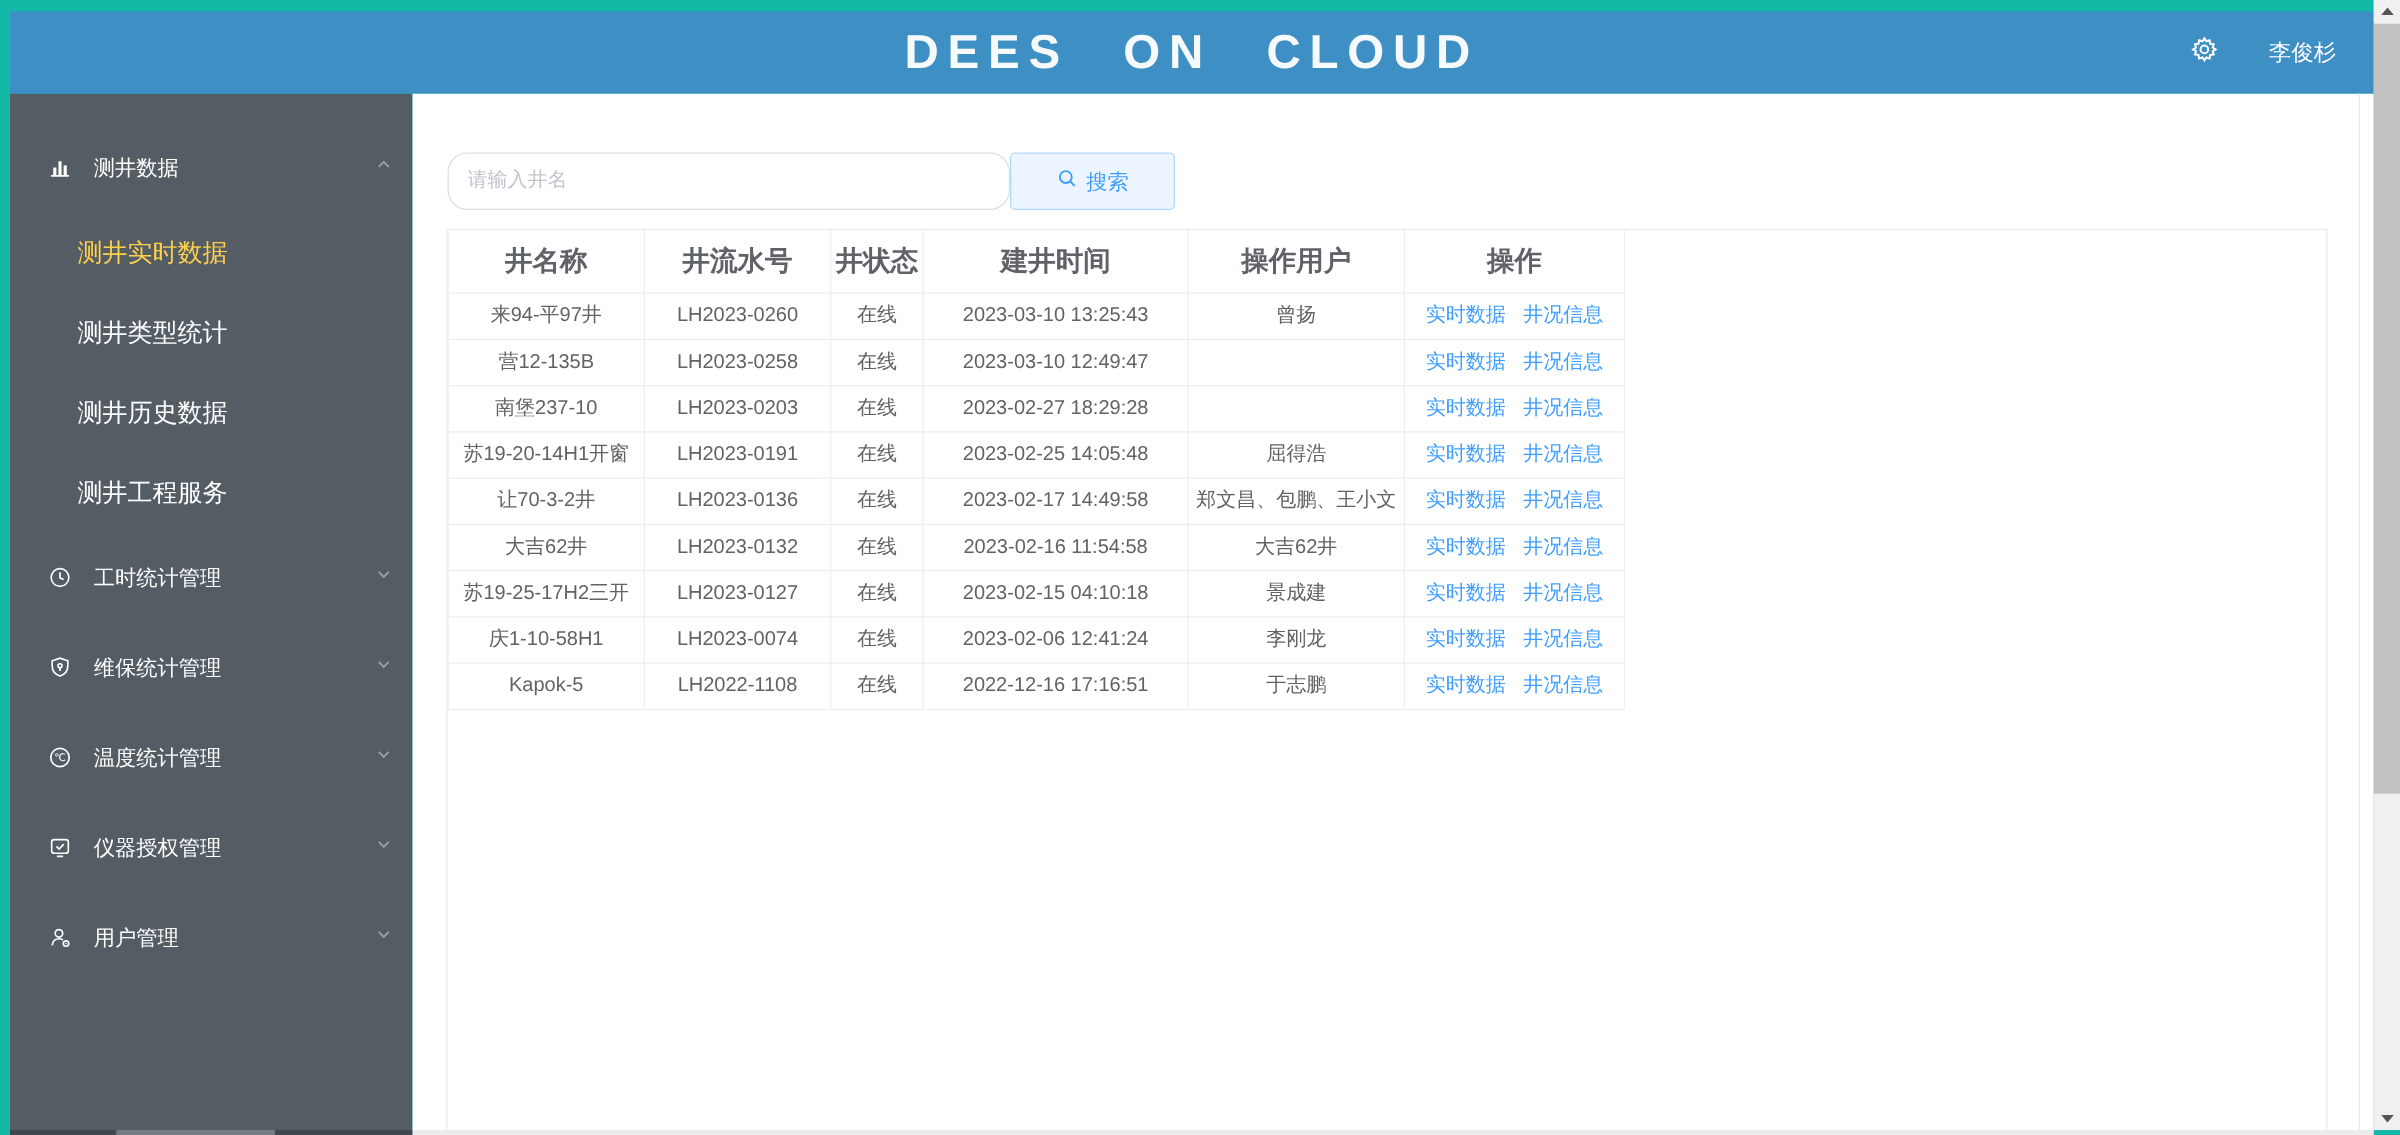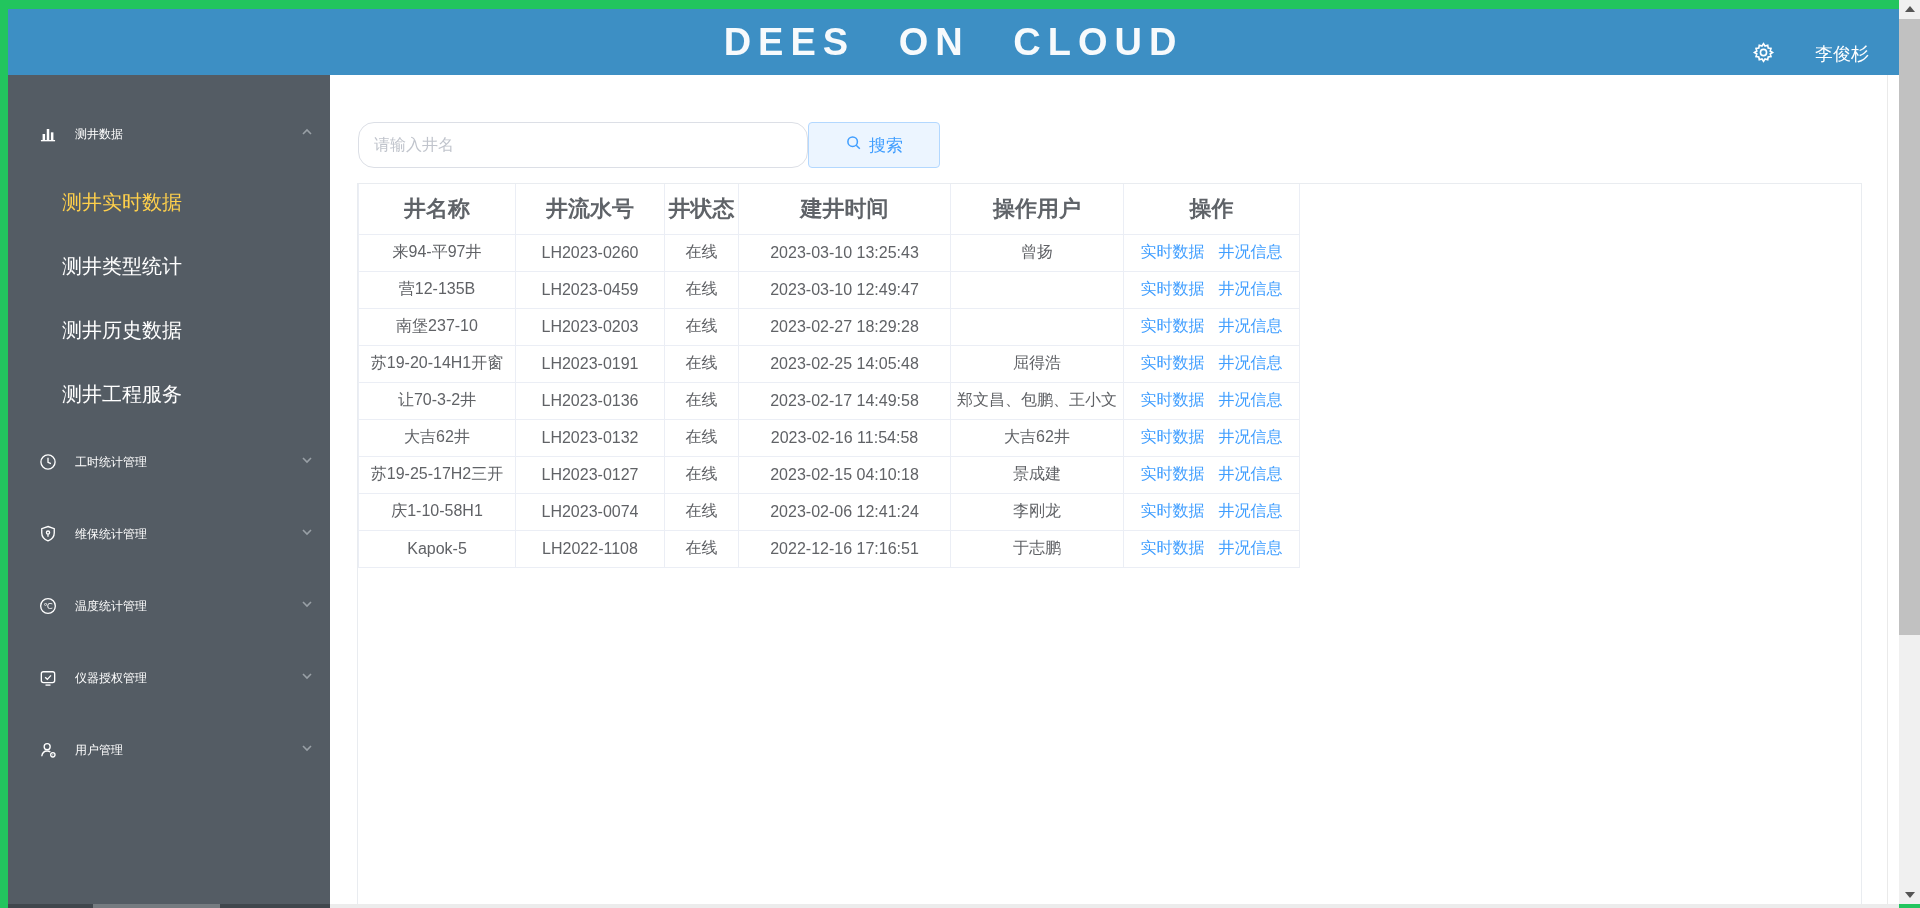--- a/index.html
+++ b/index.html
@@ -1,43 +1,43 @@
 <!DOCTYPE html>
 <html><head>
 <meta charset="utf-8">
 <style>
   * { margin:0; padding:0; box-sizing:border-box; }
   html,body { width:1920px; height:908px; background:#ffffff; overflow:hidden;
               font-family:"Liberation Sans","DejaVu Sans",sans-serif; }
-  .page { position:relative; width:1920px; height:908px; background:#22c55e; }
+  .page { position:relative; width:1920px; height:908px; background:#14b8a6; }
 
   
   .app { position:absolute; left:8px; top:9px; width:1891px; height:895px; }
 
   
   .topbar { position:relative; width:100%; height:66px; background:#3d8fc4; }
   .brand { position:absolute; left:0; right:0; top:0; height:66px;
            display:flex; align-items:center; justify-content:center;
            color:#f7fafc; font-size:38px; font-weight:800;
            letter-spacing:7px; word-spacing:26px; }
-  .topbar-right { position:absolute; right:30px; top:12px; height:66px;
+  .topbar-right { position:absolute; right:30px; top:0; height:66px;
                   display:flex; align-items:center; gap:40px; }
   .gear-btn { display:flex; align-items:center; cursor:pointer; }
   .username { color:#ffffff; font-size:18px; }
 
   
   .layout { display:flex; width:100%; height:829px; }
   .sidebar { width:322px; height:100%; background:#545c64; padding-top:23px; flex:none; }
   .main { flex:1; position:relative; background:#fff; }
 
   
   .menu-item { position:relative; height:72px; display:flex; align-items:center;
                padding-left:30px; cursor:pointer; }
   .menu-item .mi-icon { width:20px; height:20px; flex:none; display:flex; align-items:center; justify-content:center; }
-  .menu-item .mi-label { color:#ffffff; font-size:12px; margin-left:17px; white-space:nowrap; }
+  .menu-item .mi-label { color:#ffffff; font-size:17px; margin-left:17px; white-space:nowrap; }
   .menu-item .mi-chevron { position:absolute; right:16px; top:50%; transform:translateY(-50%); }
   .submenu-item { height:64px; display:flex; align-items:center; padding-left:54px;
                   color:#ffffff; font-size:20px; cursor:pointer; white-space:nowrap; }
   .submenu-item.active { color:#ffd04b; }
 
   
   .search-input { position:absolute; left:28px; top:47px; width:450px; height:46px;
                   border:1px solid #dcdfe6; border-radius:16px; padding:0 15px;
                   font-size:16px; color:#606266; outline:none; background:#fff;
                   font-family:"Liberation Sans","DejaVu Sans",sans-serif; }
@@ -224,21 +224,21 @@
                 <tr>
                   <td>来94-平97井</td>
                   <td>LH2023-0260</td>
                   <td>在线</td>
                   <td>2023-03-10 13:25:43</td>
                   <td>曾扬</td>
                   <td><a class="op-link">实时数据</a><a class="op-link">井况信息</a></td>
                 </tr>
                 <tr>
                   <td>营12-135B</td>
-                  <td>LH2023-0459</td>
+                  <td>LH2023-0258</td>
                   <td>在线</td>
                   <td>2023-03-10 12:49:47</td>
                   <td></td>
                   <td><a class="op-link">实时数据</a><a class="op-link">井况信息</a></td>
                 </tr>
                 <tr>
                   <td>南堡237-10</td>
                   <td>LH2023-0203</td>
                   <td>在线</td>
                   <td>2023-02-27 18:29:28</td>

